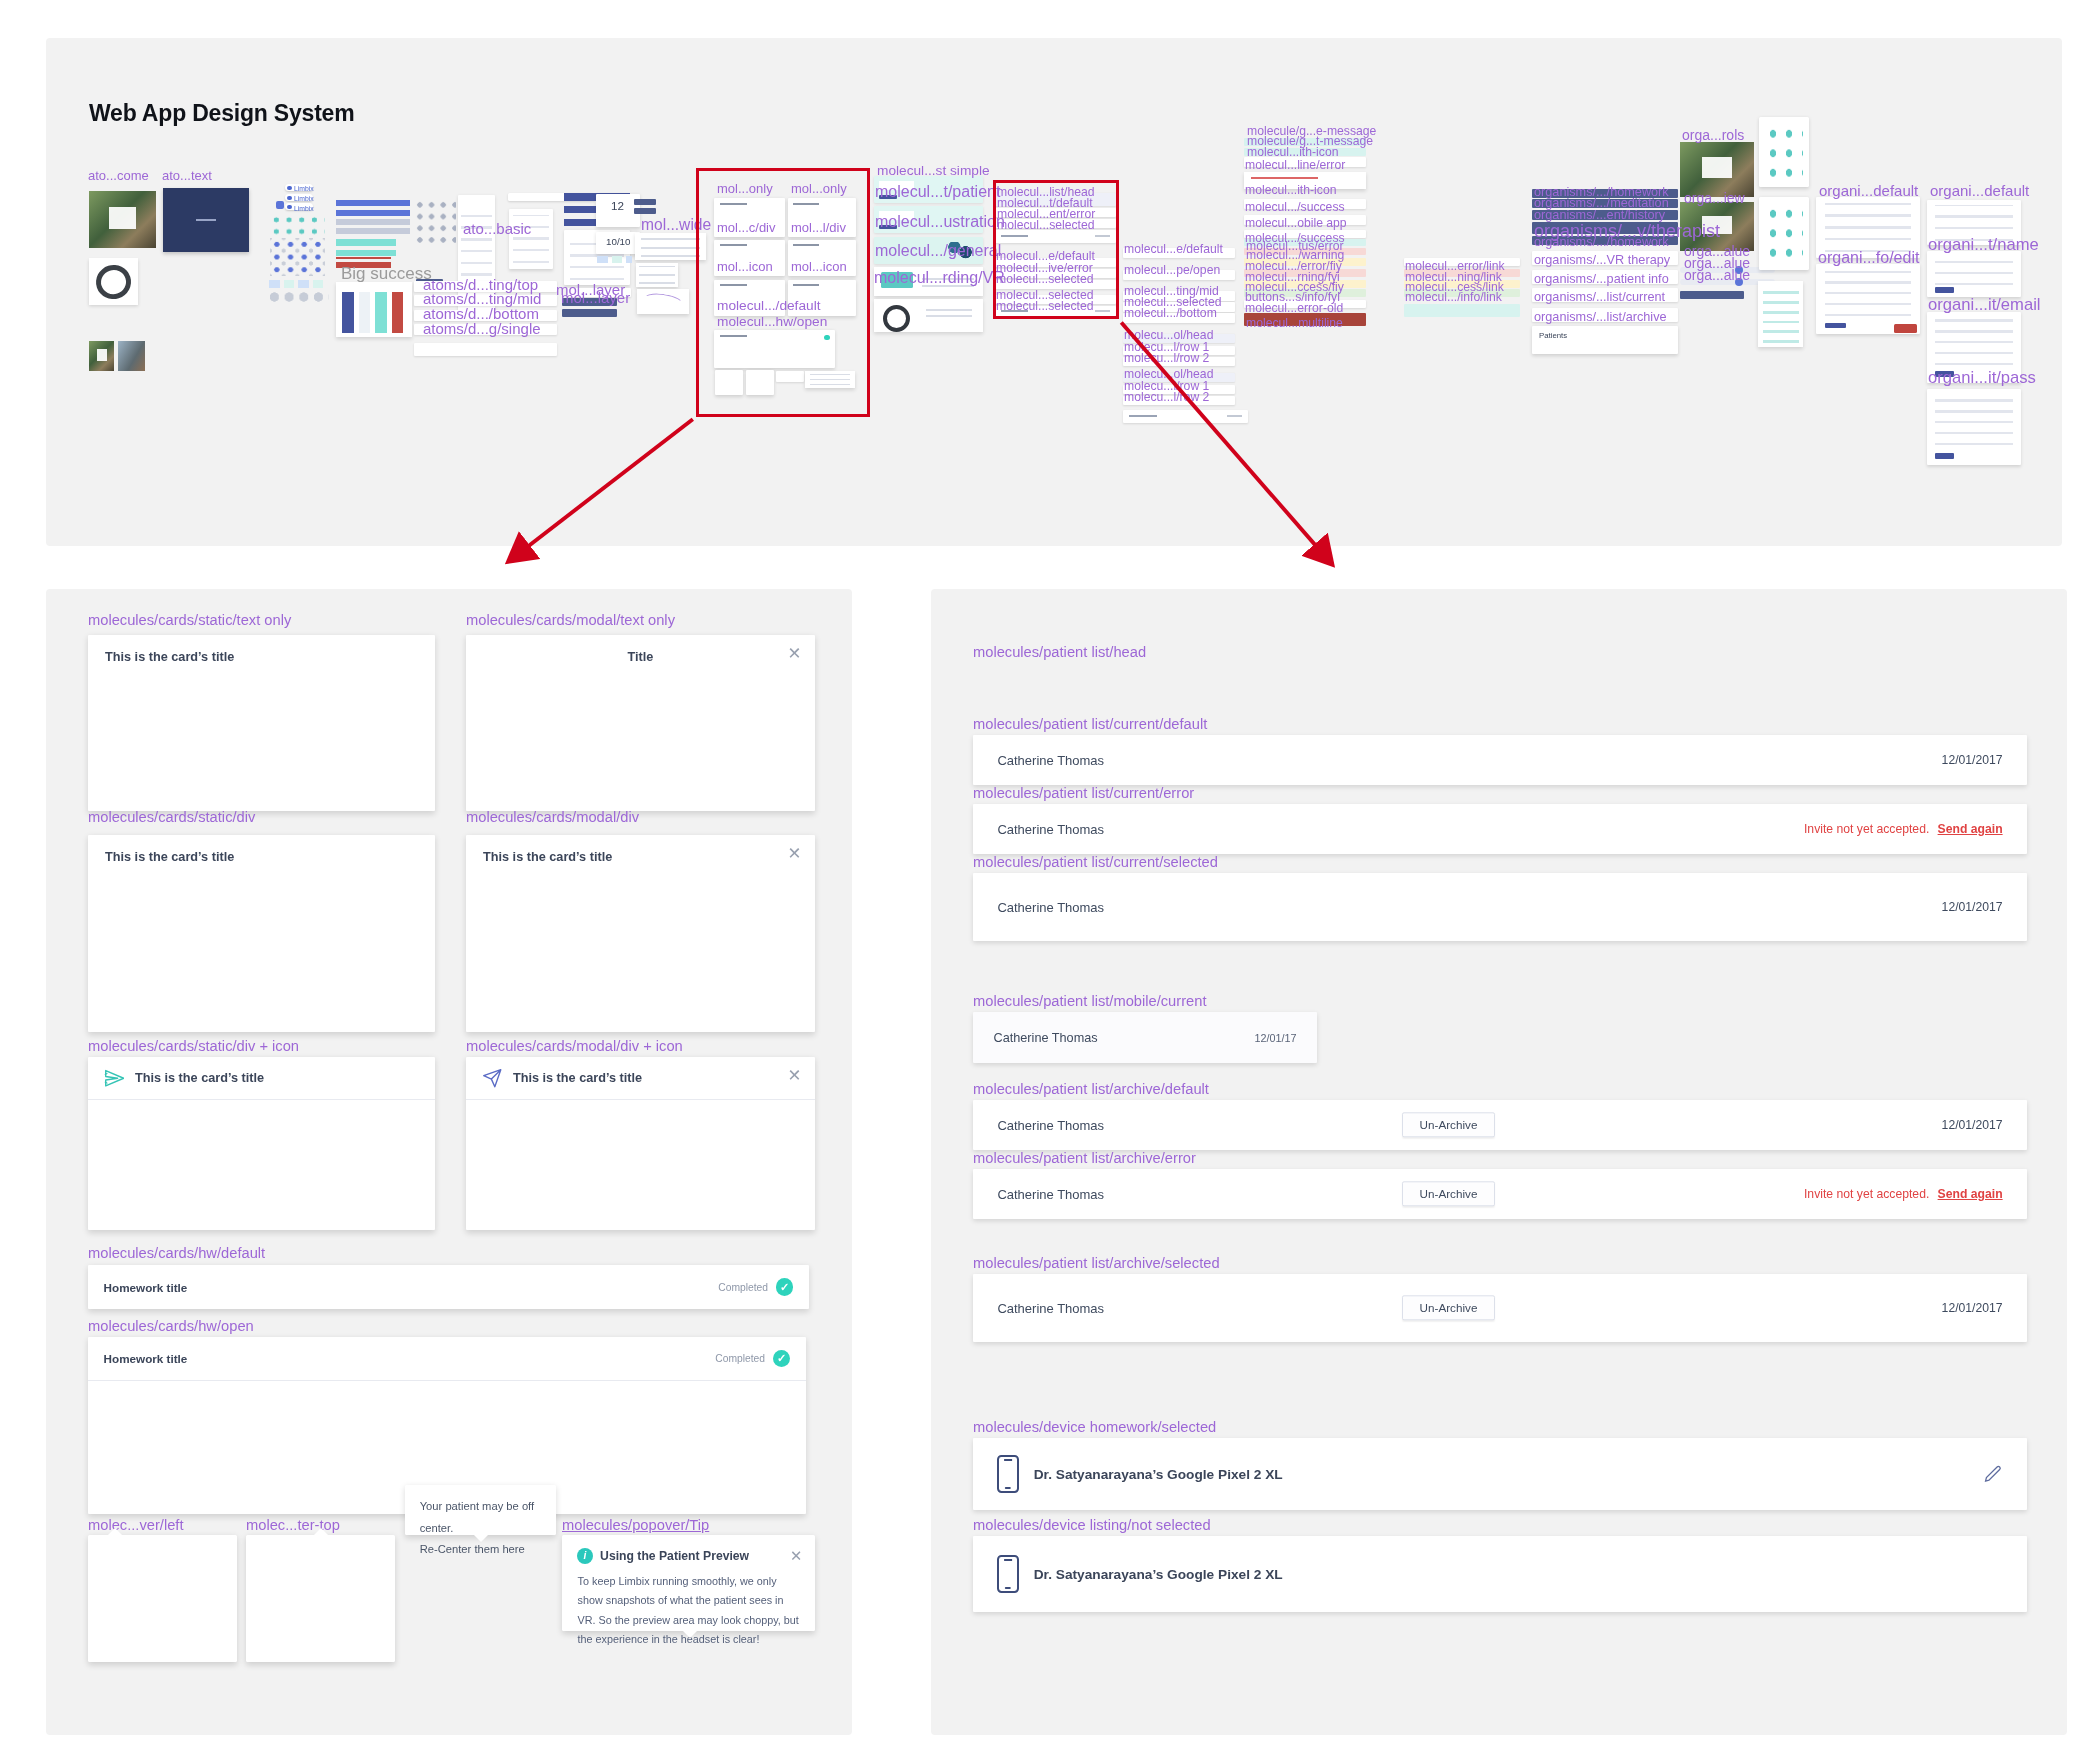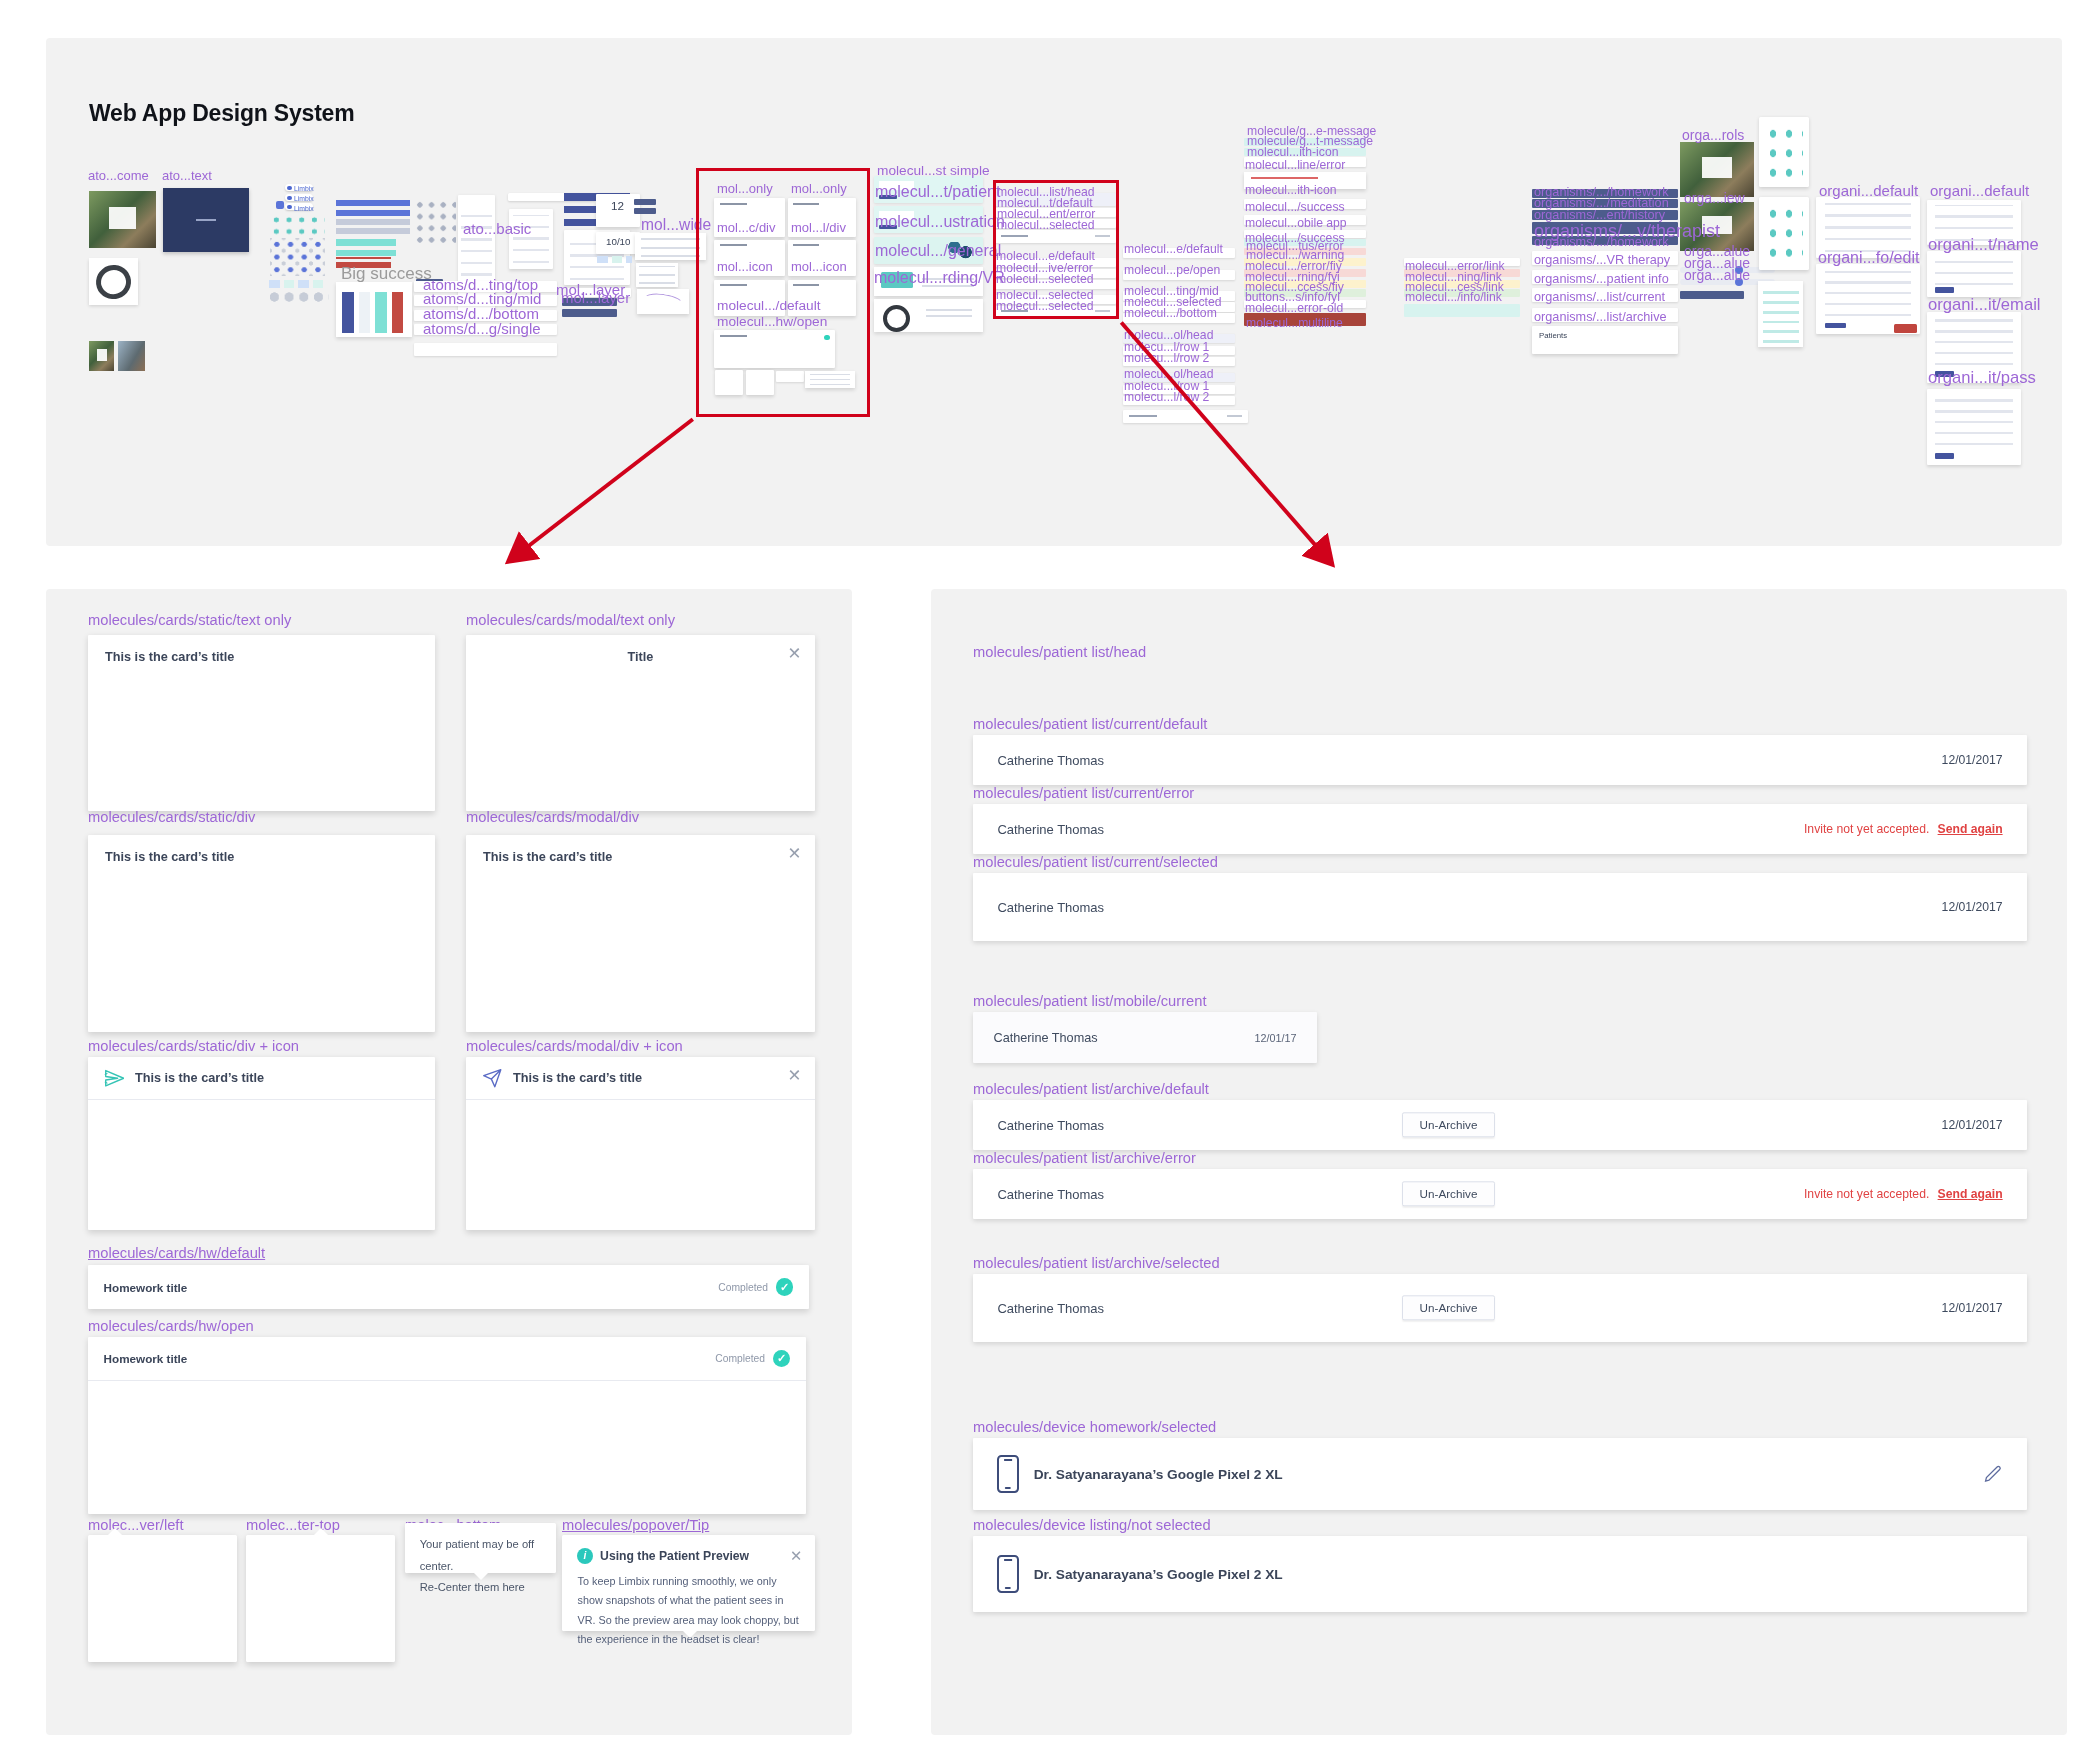--- a/index.html
+++ b/index.html
@@ -430,21 +430,21 @@
   <div class="card" style="left:420px; top:468px; width:349px; height:173px;">
     <div class="card-head">
       <svg class="icon-plane-modal" width="20.5" height="20.5" viewBox="0 0 24 24">
         <path d="M22 2L11 13M22 2L15 22l-4-9-9-4 20-7z" fill="none" stroke="#5A6BC5" stroke-width="1.6" stroke-linejoin="round"></path>
       </svg>
       <span class="card-title">This is the card’s title</span>
     </div>
     <span class="close-x">✕</span>
   </div>
 
-  <span class="plabel" style="left:42px; top:657px;text-decoration:underline;">molecules/cards/hw/default</span>
+  <span class="plabel" style="left:42px; top:657px;">molecules/cards/hw/default</span>
   <div class="card hw-row" style="left:42px; top:676px; width:721px; height:44px;">
     <span class="hw-title">Homework title</span>
     <span class="hw-right">
       <span class="completed-txt">Completed</span>
       <span class="check-circle">✓</span>
     </span>
   </div>
 
   <span class="plabel" style="left:42px; top:730px;">molecules/cards/hw/open</span>
   <div class="card" style="left:42px; top:748px; width:718px; height:177px;">
@@ -461,21 +461,21 @@
   <span class="plabel" style="left:200px; top:929px;">molec...ter-top</span>
   <span class="plabel" style="left:359px; top:929px;">molec...bottom</span>
   <span class="plabel" style="left:516px; top:929px;text-decoration:underline;">molecules/popover/Tip</span>
 
   <div class="pop" style="left:42px; top:946px; width:149px; height:127px;">
     <span class="caret-up" style="left:19.5px;"></span>
   </div>
   <div class="pop" style="left:200px; top:946px; width:149px; height:127px;">
     <span class="caret-up" style="left:50%; transform:translateX(-50%);"></span>
   </div>
-  <div class="pop" style="left:359px; top:934px; width:151px; height:50px;">
+  <div class="pop" style="left:359px; top:896px; width:151px; height:50px;">
     <div class="pop-body-text" style="padding:10.8px 14.7px;">
       <span>Your patient may be off center.</span><br>
       <span>Re-Center them here</span>
     </div>
     <span class="caret-down" style="left:46%;"></span>
   </div>
   <div class="pop" style="left:516px; top:946px; width:253px; height:96px;">
     <div class="tip-head">
       <span class="info-circle">i</span>
       <span class="tip-title">Using the Patient Preview</span>

